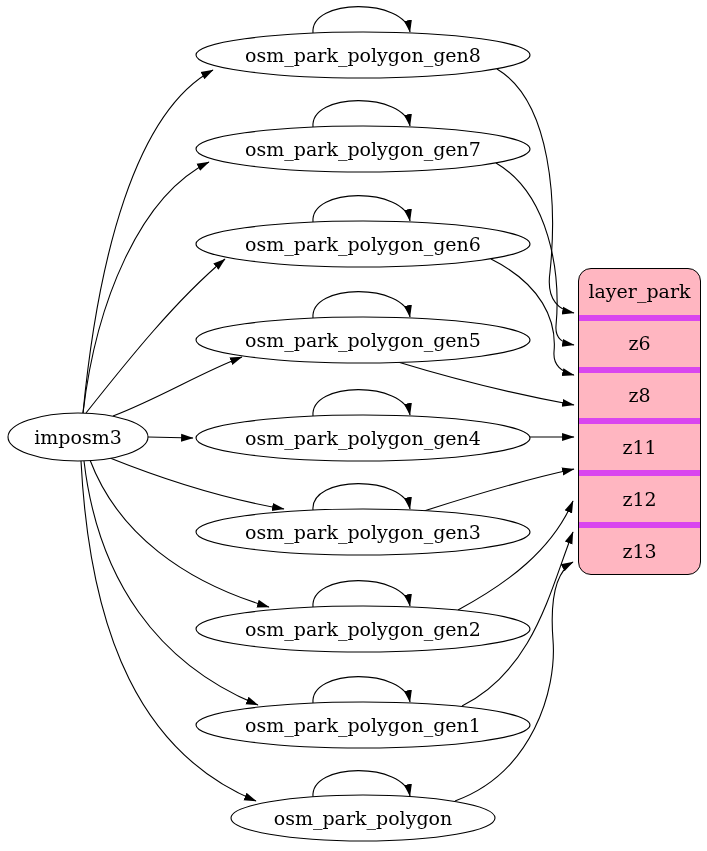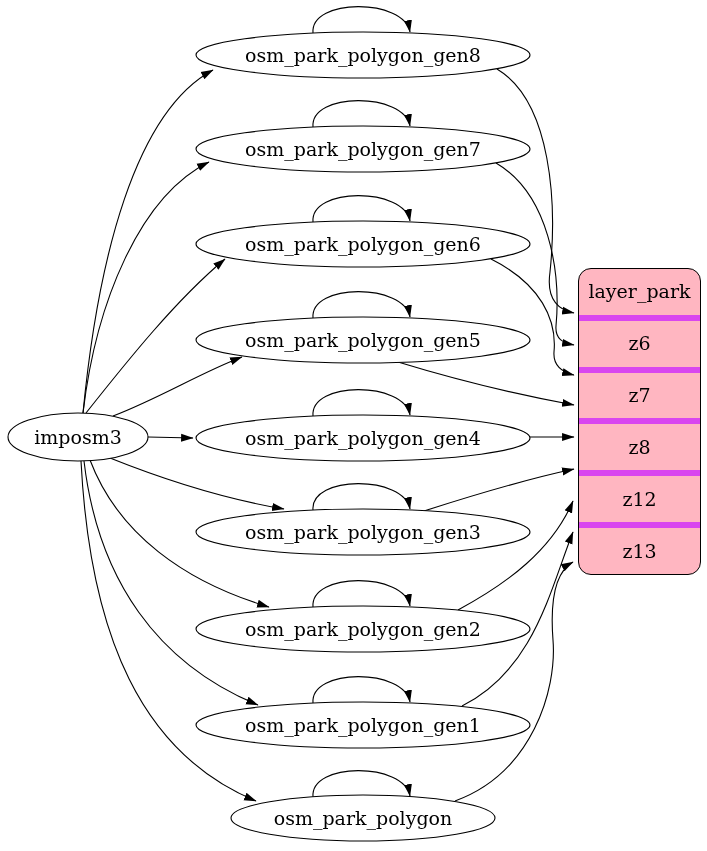--- a/index.html
+++ b/index.html
@@ -121,19 +121,19 @@
     </g>
     <g>
       <ellipse class="node-ellipse" cx="363" cy="818" rx="132" ry="23"></ellipse>
       <text class="node-label" x="363" y="825">osm_park_polygon</text>
     </g>
   </svg>
 
   <div class="layer-table">
     <div class="layer-row">layer_park</div>
     <div class="layer-row">z6</div>
-    <div class="layer-row">z7</div>
     <div class="layer-row">z8</div>
+    <div class="layer-row">z11</div>
     <div class="layer-row">z12</div>
     <div class="layer-row">z13</div>
   </div>
 
 </div>
 
 </body></html>

